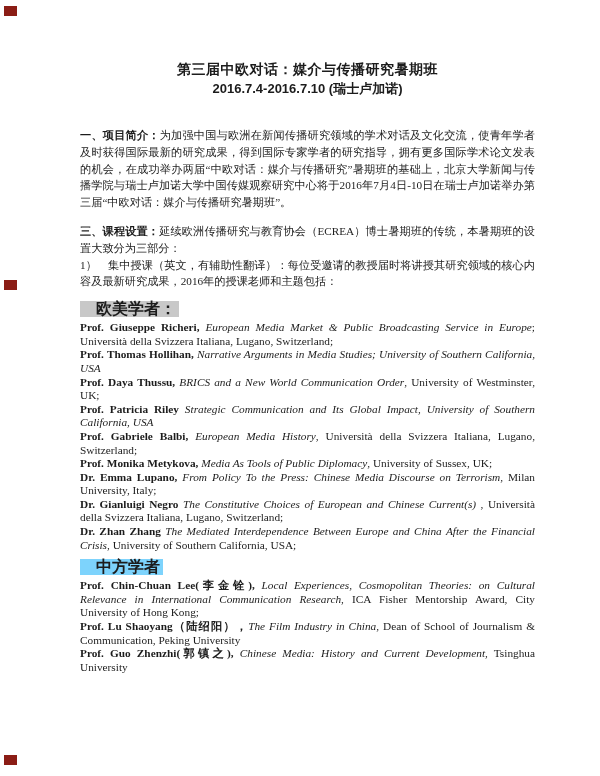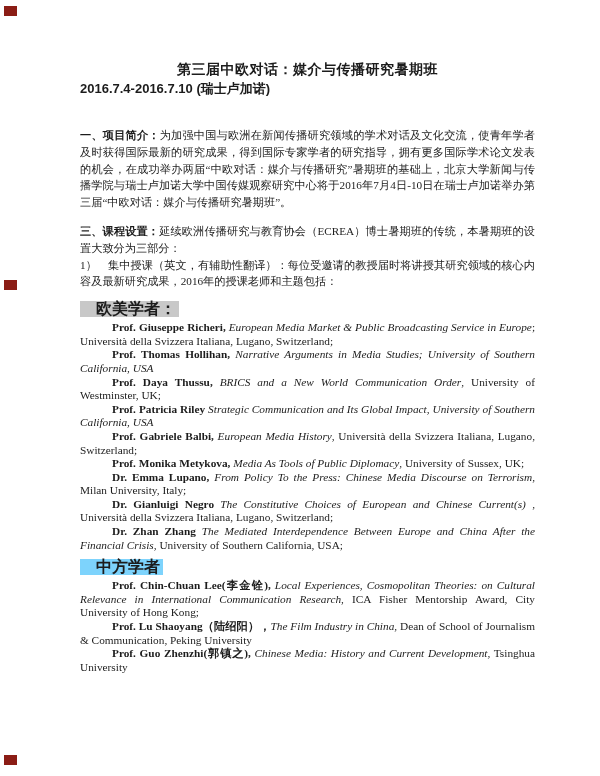--- a/index.html
+++ b/index.html
@@ -19,20 +19,21 @@
   }
   .doc-title {
     margin-top:60px;
     text-align:center;
     font-size:14px;
     font-weight:bold;
     line-height:19px;
     letter-spacing:0.5px;
   }
   .doc-subtitle {
+    text-align:center;
     font-size:13px;
     font-weight:bold;
     line-height:19px;
     font-family:"Liberation Sans","DejaVu Sans",sans-serif;
   }
   .para {
     font-size:11.2px;
     line-height:16.8px;
     text-align:justify;
     text-justify:inter-ideograph;
@@ -51,21 +52,21 @@
     line-height:14px;
     padding:1px 3px 1px 16px;
   }
   .hl-label.cn { margin-top:7px; }
   .scholar-list { margin-top:3px; }
   .scholar {
     font-size:11.3px;
     line-height:13.6px;
     text-align:justify;
   }
-  .scholar b { font-weight:bold;margin-left:32px; }
+  .scholar b { font-weight:bold; }
   .scholar i { font-style:italic; }
   .scan-mark {
     position:absolute;
     width:13px; height:10px;
     background:#8b1d15;
   }
   .mark-top    { left:4px; top:6px; }
   .mark-middle { left:4px; top:280px; }
   .mark-bottom { left:4px; top:755px; }
 </style>

